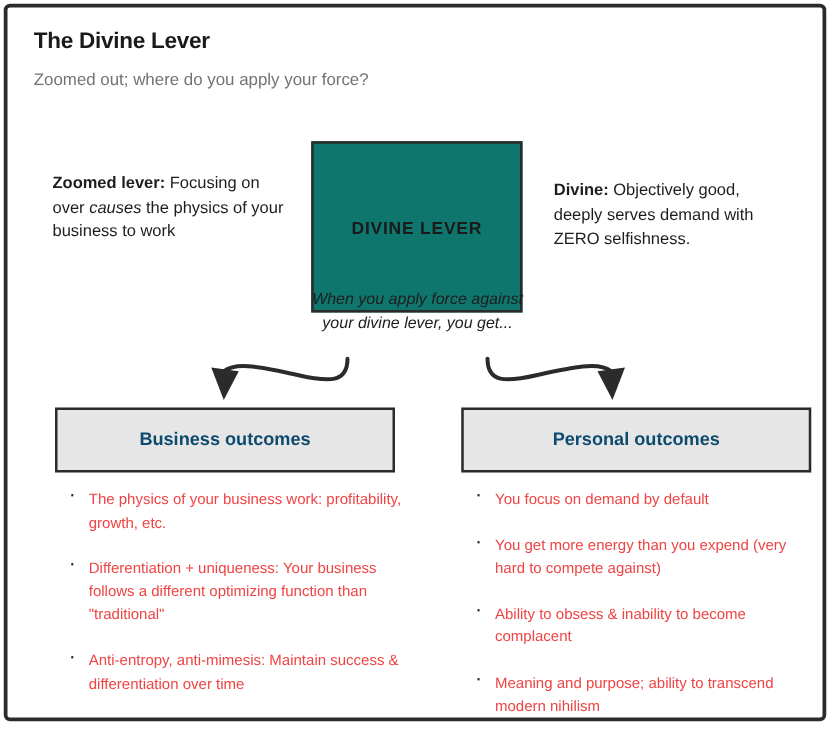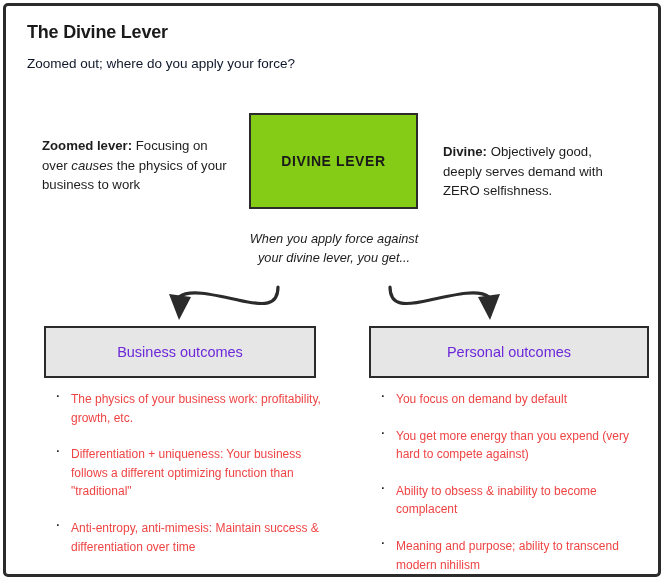--- a/index.html
+++ b/index.html
@@ -19,38 +19,38 @@
   }
 
   
   .title{
     position:absolute;left:21px;top:16px;
     font-size:18px;font-weight:bold;letter-spacing:-0.2px;
     color:#1a1a1a;
   }
   .subtitle{
     position:absolute;left:21px;top:50px;
-    font-size:13.5px;color:#0f172a;
+    font-size:13.5px;color:#737373;
   }
 
   
   .side{
     position:absolute;
     font-size:13.2px;line-height:19.5px;color:#1d1d1d;
   }
   .side b{font-weight:bold;}
   .side i{font-style:italic;}
   .side-left{left:36px;top:130px;width:185px;}
   .side-right{left:437px;top:136px;width:190px;}
 
   
   .lever{
     position:absolute;left:243px;top:107px;
-    width:169px;height:96px;
-    background:#84cc16;
+    width:169px;height:137px;
+    background:#0f766e;
     border:2.5px solid #2b2b2b;
     box-sizing:border-box;
     display:flex;align-items:center;justify-content:center;
   }
   .lever-label{
     font-size:14px;font-weight:bold;letter-spacing:0.6px;color:#1a1a1a;
   }
   .caption{
     position:absolute;left:240px;top:224px;width:176px;
     text-align:center;font-style:italic;font-size:12.8px;line-height:18.5px;
@@ -63,21 +63,21 @@
   
   .obox{
     position:absolute;top:320px;height:52px;
     background:#e6e6e6;
     border:2.5px solid #2b2b2b;
     box-sizing:border-box;
     display:flex;align-items:center;justify-content:center;
   }
   .obox-left{left:38px;width:272px;}
   .obox-right{left:363px;width:280px;}
-  .obox-label{font-size:14.5px;font-weight:normal;color:#6d28d9;}
+  .obox-label{font-size:14.5px;font-weight:bold;color:#0c4a6e;}
 
   
   .blist{position:absolute;top:384px;}
   .blist-left{left:44px;width:290px;}
   .blist-right{left:369px;width:275px;}
   .bullet{
     position:relative;
     padding-left:21px;
     margin-bottom:18px;
     font-size:12px;line-height:18.6px;color:#ef4444;

